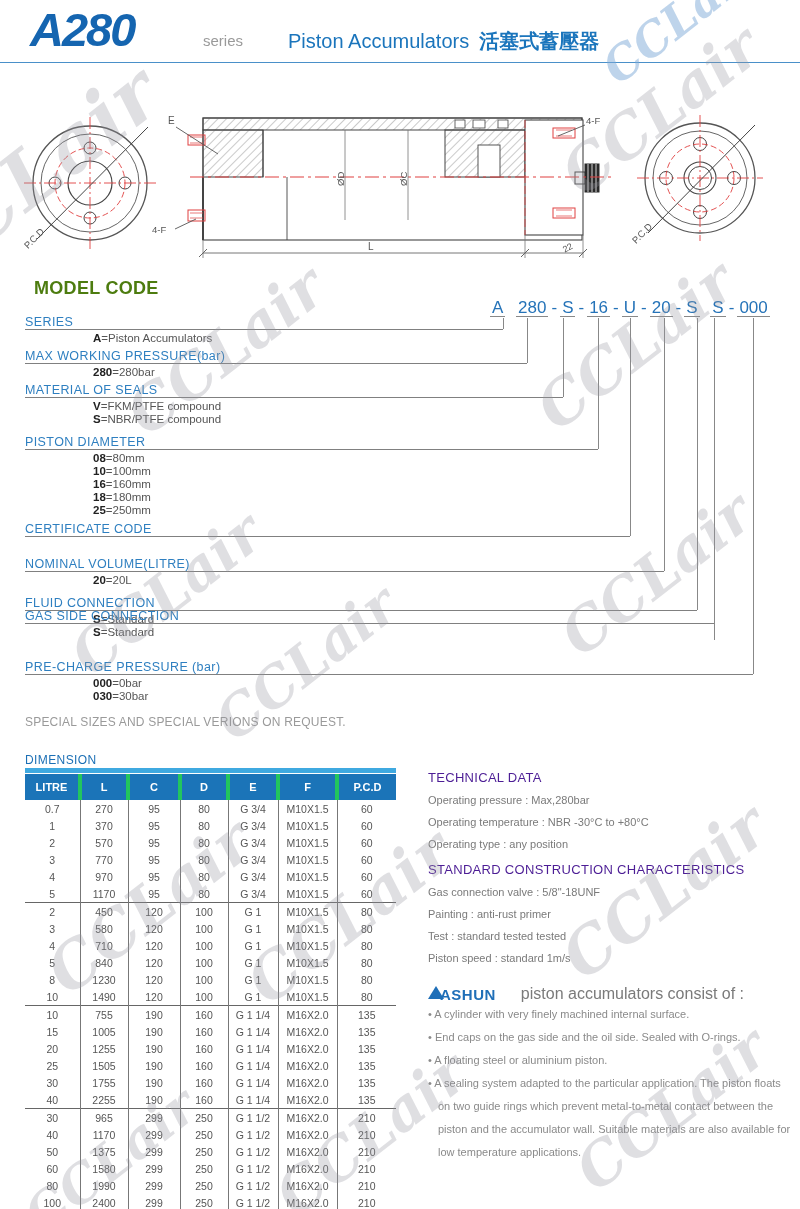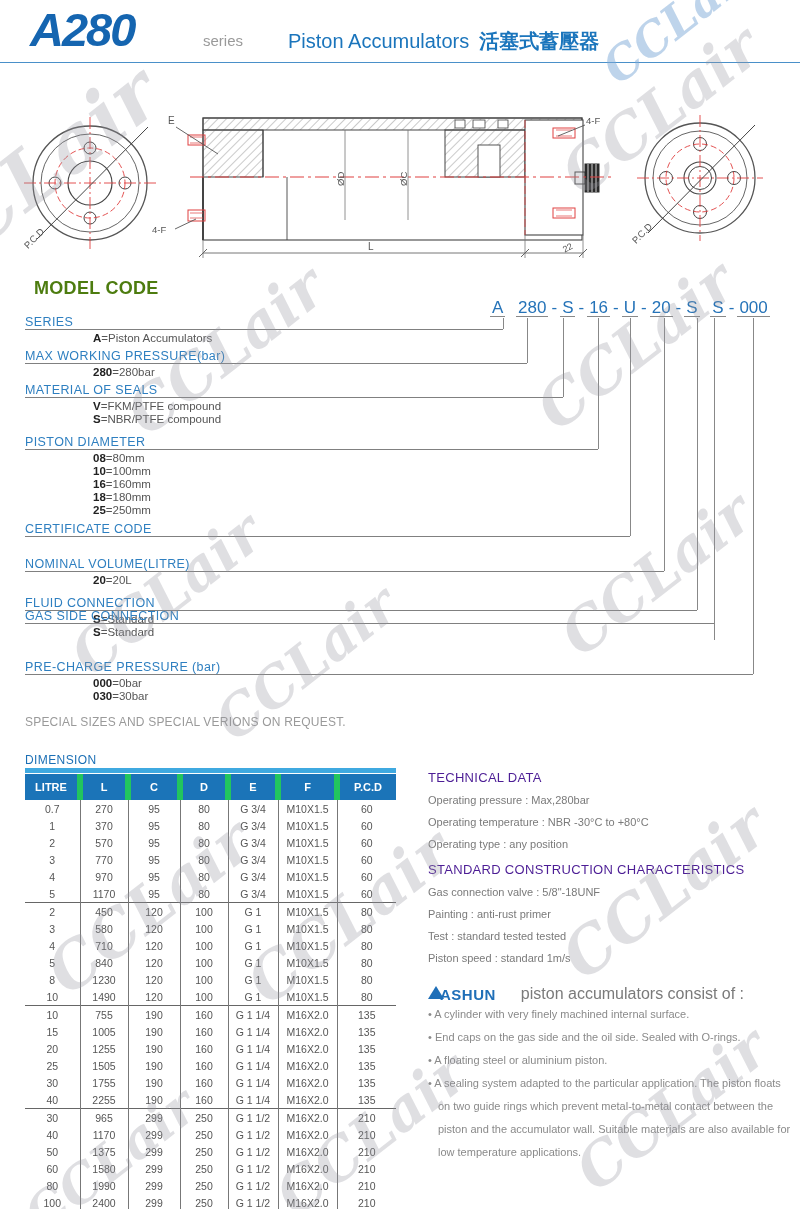--- a/index.html
+++ b/index.html
@@ -29,21 +29,21 @@
   .mc-entry{font-size:11.5px;line-height:13px;color:#555;}
   .mc-entry b{color:#222;}
   .mc-conn{position:absolute;top:318px;width:0;border-left:1.3px solid #888;}
   .special-note{position:absolute;left:25px;top:715px;font-size:12px;color:#9a9a9a;letter-spacing:.2px;}
   
   .dim-title{position:absolute;left:25px;top:753px;font-size:12px;font-weight:normal;color:#1b6fb5;letter-spacing:.4px;}
   .dim-wrap{position:absolute;left:25px;top:768px;width:371px;}
   .dim-topbar{height:5px;background:#3fa9e0;margin-bottom:1px;}
   table.dim{border-collapse:collapse;width:371px;table-layout:fixed;}
   table.dim th{background:#1b74b8;color:#fff;font-size:11px;font-weight:bold;height:24px;
-               border-right:6px solid #22c55e;}
+               border-right:4px solid #22c55e;}
   table.dim th:last-child{border-right:none;}
   table.dim td{height:17px;text-align:center;font-size:10.5px;color:#555;
                border-right:1px solid #777;padding:0;}
   table.dim td:last-child{border-right:none;}
   table.dim tr.group-start td{border-top:1.2px solid #666;}
   table.dim tbody tr:last-child td{border-bottom:1.2px solid #666;}
   
   .r-title{position:absolute;left:428px;font-size:13px;font-weight:normal;color:#4c1d95;letter-spacing:.3px;}
   .r-items{position:absolute;left:428px;width:365px;}
   .r-item{font-size:11px;line-height:22px;color:#7a7a7a;}

